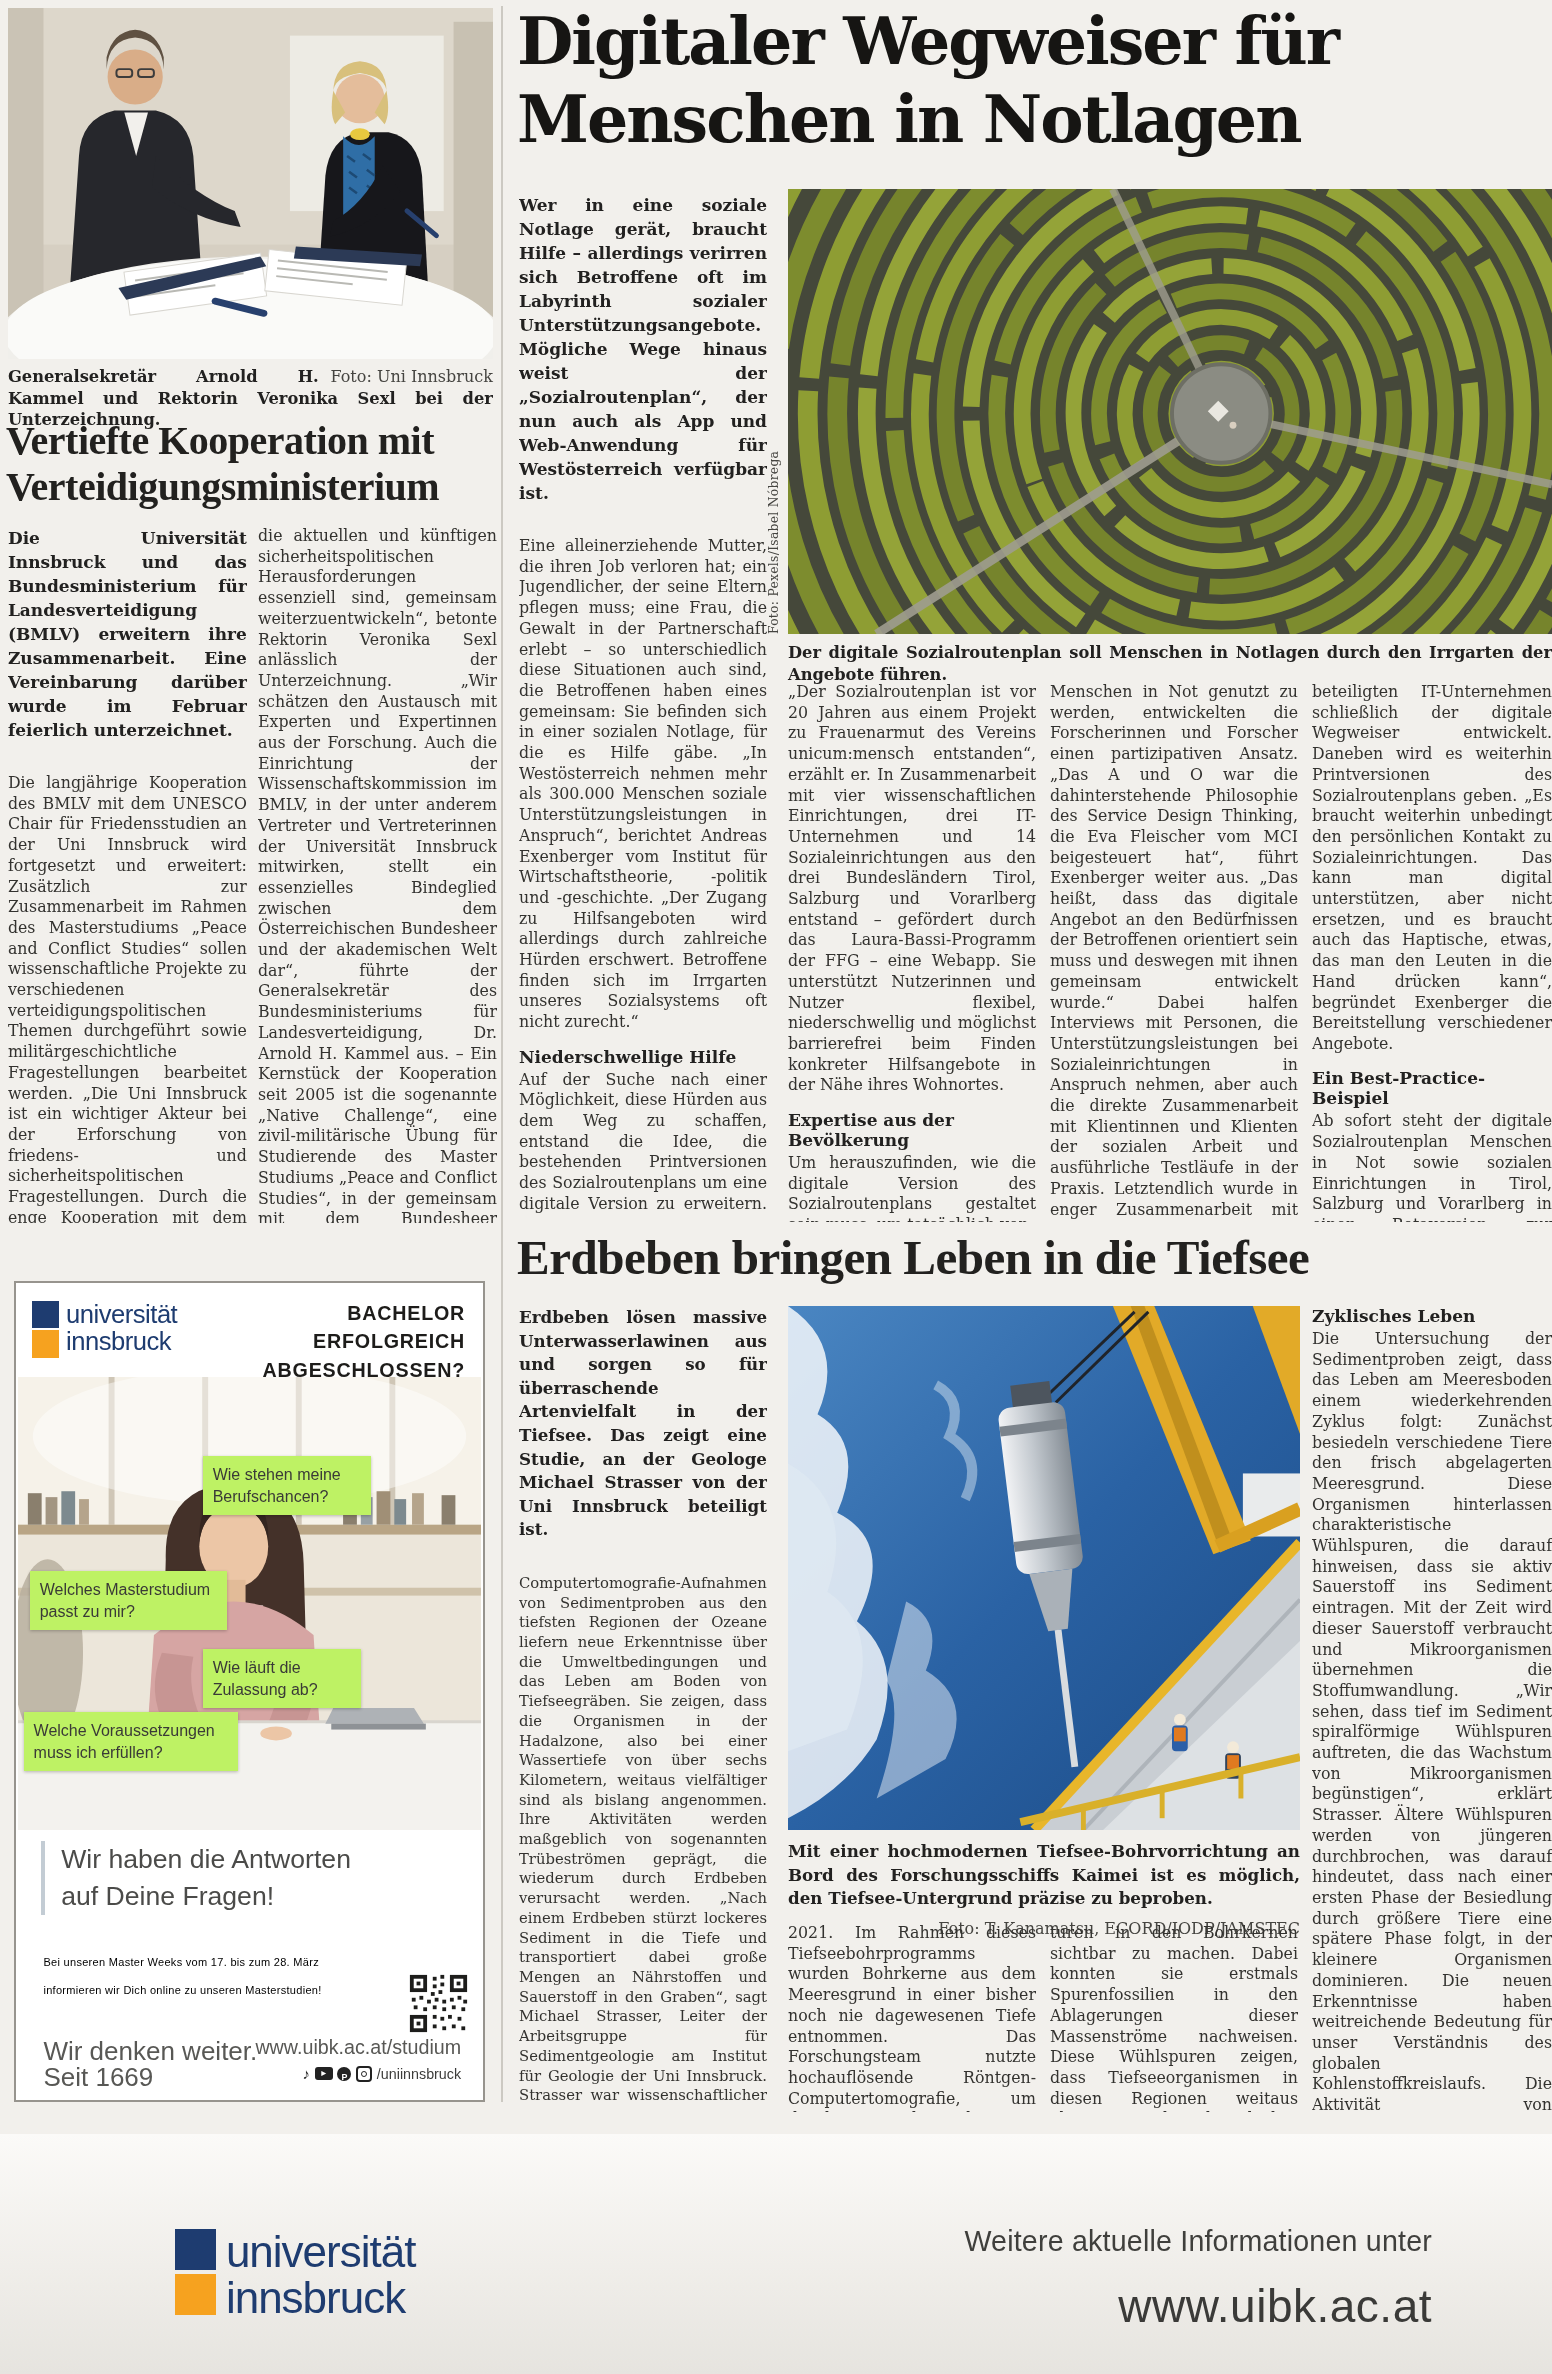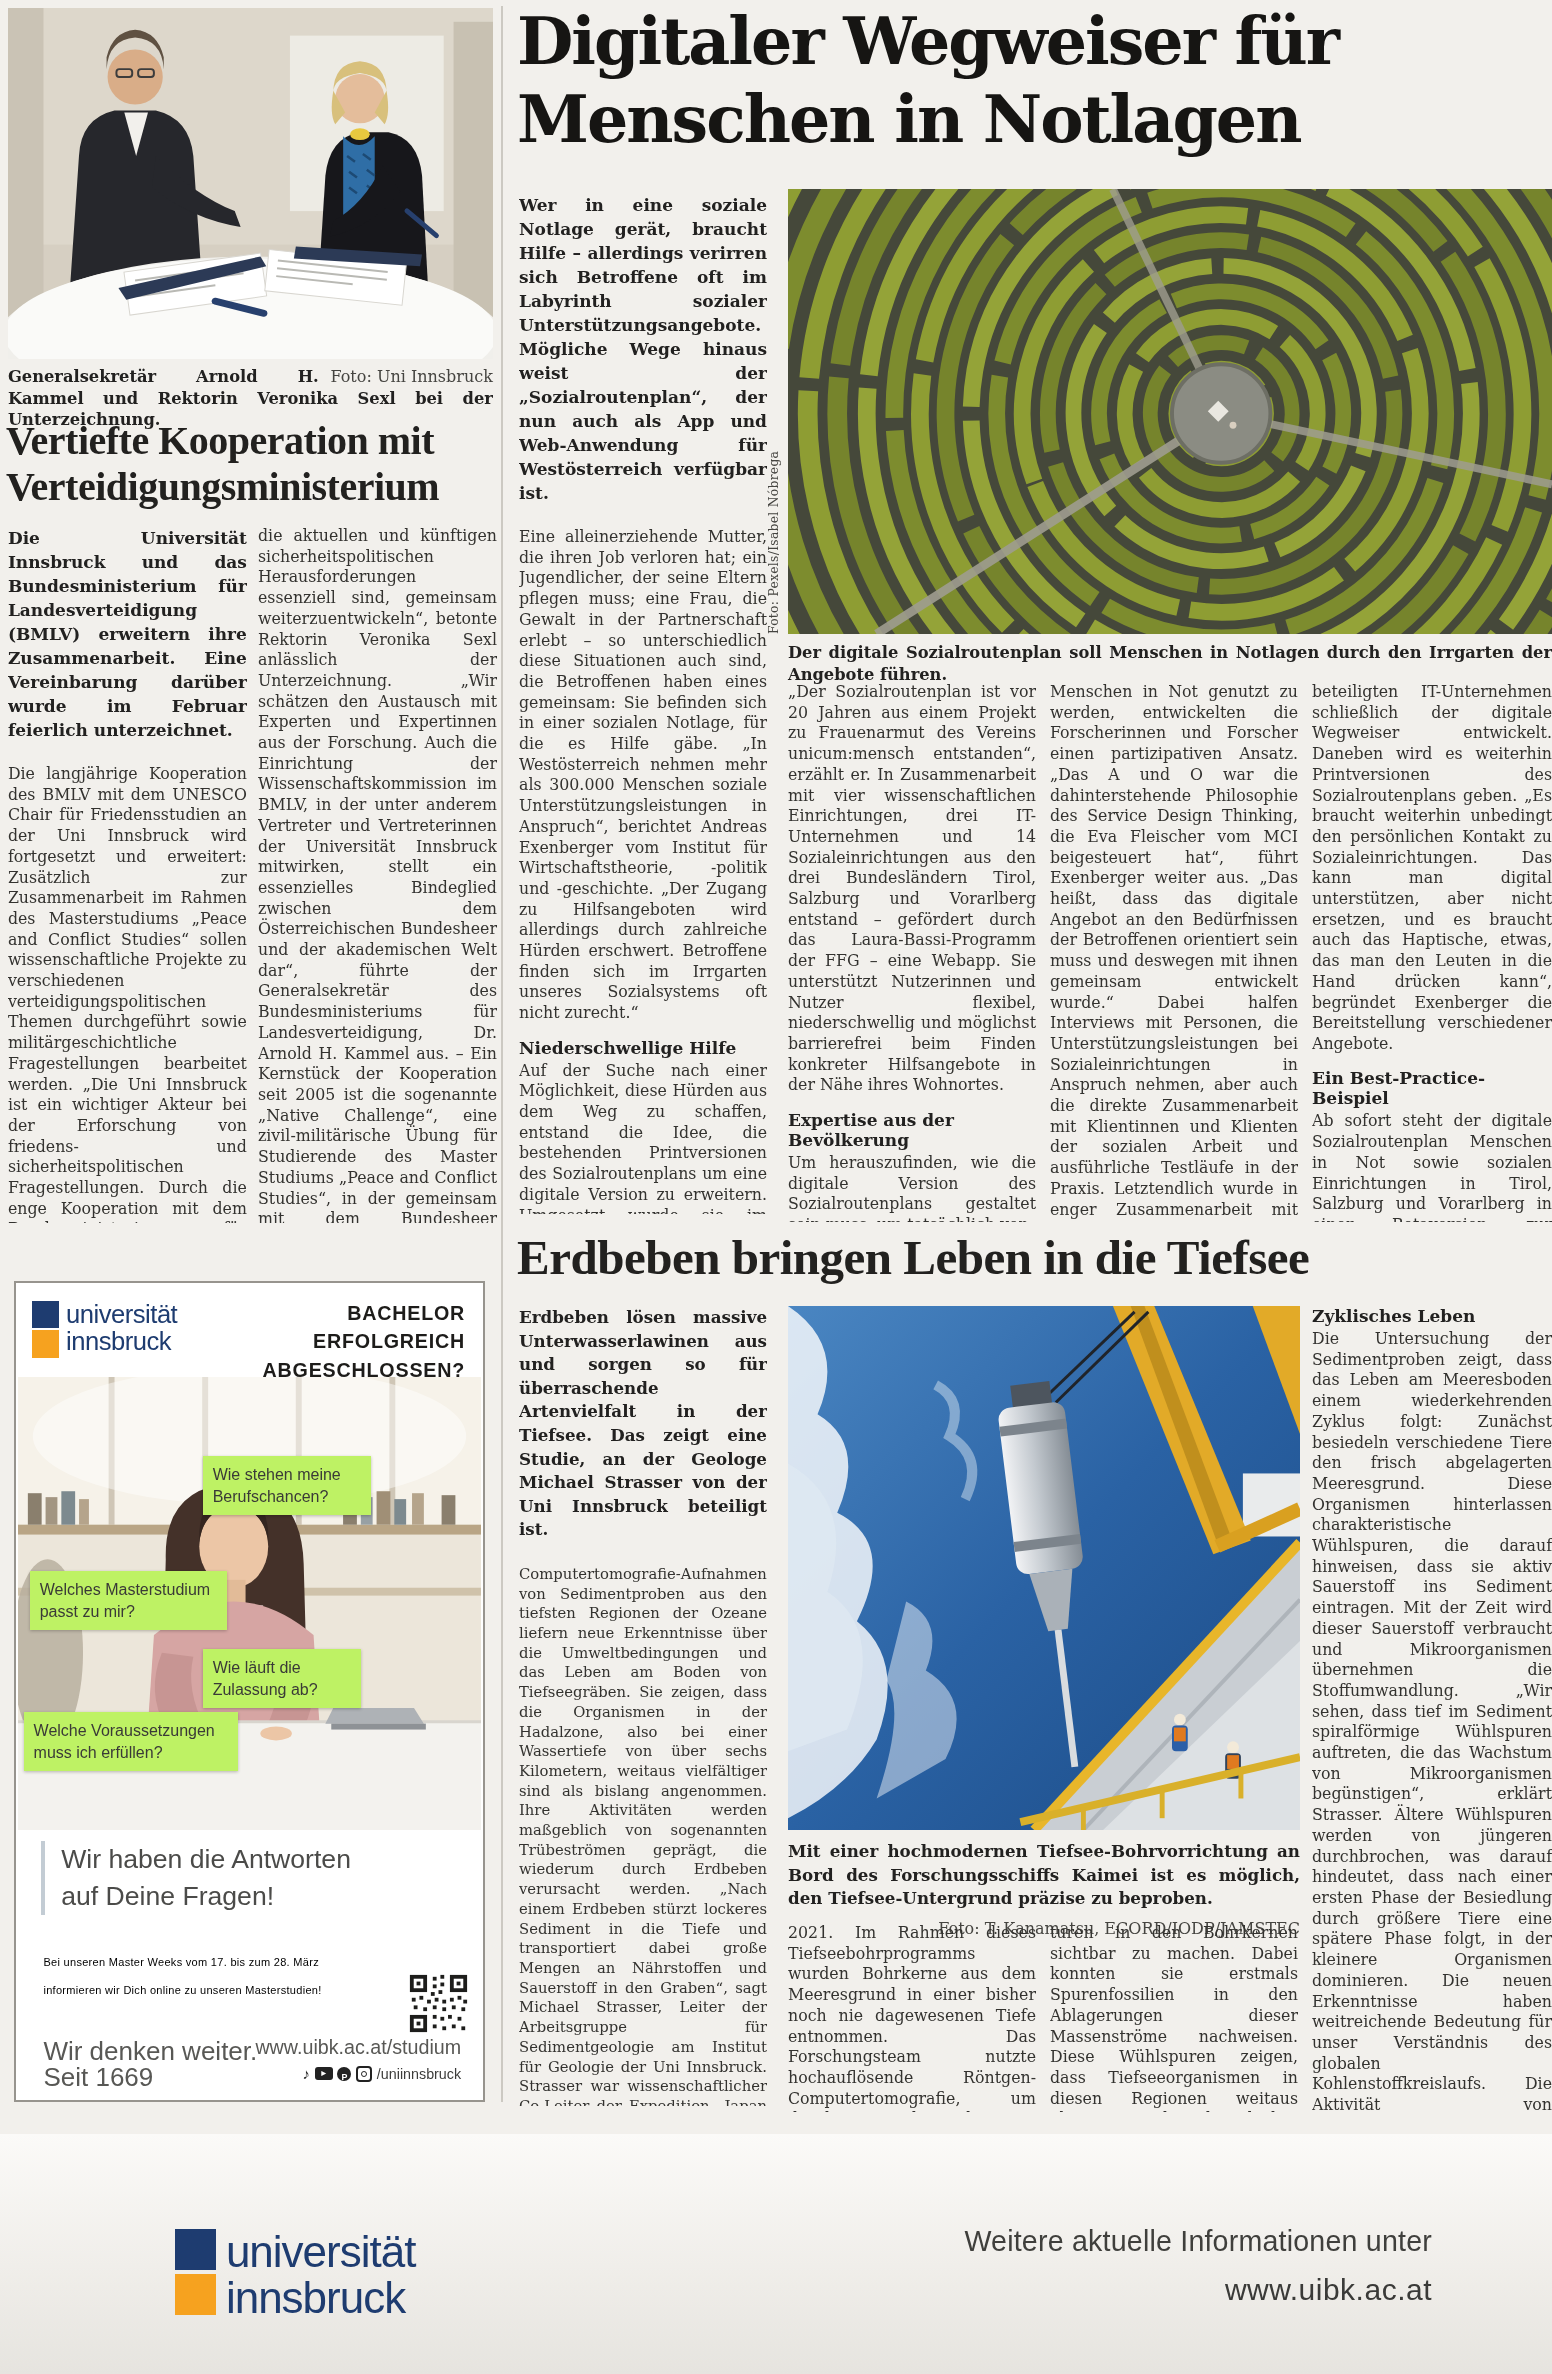--- a/index.html
+++ b/index.html
@@ -14,21 +14,21 @@
   .hl-serif{font-family:"Liberation Serif",serif;font-weight:bold;font-size:40px;line-height:46px;
             letter-spacing:-0.5px;color:#22211f;}
   .hl-quake{font-family:"Liberation Serif",serif;font-weight:bold;font-size:49px;line-height:53px;
             letter-spacing:-0.5px;color:#22211f;white-space:nowrap;}
 
   
   .colbox{position:absolute;overflow:hidden;}
   .lead{font-weight:bold;font-size:17px;line-height:24px;text-align:justify;margin:0;color:#222120;}
   .btxt{font-size:15.8px;line-height:20.7px;text-align:justify;margin:0;color:#33322f;hyphens:auto;}
   .btxt-sm{font-size:14.8px;line-height:19.7px;}
-  .gap{margin-top:22px;}
+  .gap{margin-top:31px;}
   .subhead{font-weight:bold;font-size:17px;color:#222120;margin:13.8px 0 3px 0;}
   .caption{font-weight:bold;font-size:16.3px;line-height:21.7px;text-align:justify;color:#222120;}
   .credit{font-weight:normal;font-size:16px;color:#454440;float:right;margin-left:11.8px;}
   .vert-credit{position:absolute;writing-mode:vertical-rl;transform:rotate(180deg);
                font-size:12.3px;color:#454440;letter-spacing:0.3px;}
 
   .photo{position:absolute;overflow:hidden;background:#ccc;}
   .photo svg{display:block;width:100%;height:100%;}
 
   
@@ -60,21 +60,21 @@
 
   
   .footer{position:absolute;left:0;top:2134px;width:1552px;height:240px;
           background:linear-gradient(180deg,#fbfaf8 0%,#f0eeea 55%,#e6e4df 100%);
           font-family:"Liberation Sans",sans-serif;}
   .f-logo{position:absolute;left:175px;top:95px;display:flex;}
   .f-sq{width:41px;height:41px;}
   .f-logo-txt{margin-left:9.9px;font-size:44px;line-height:46px;font-weight:500;color:#1e3c70;letter-spacing:-1px;}
   .f-right{position:absolute;right:120px;top:91px;text-align:right;color:#3f3f3c;}
   .f-note{font-size:28.6px;letter-spacing:0.2px;}
-  .f-url{font-size:30px;margin-top:15px;letter-spacing:0.5px;color:#3a3a38;}
+  .f-url{font-size:46px;margin-top:21px;letter-spacing:0.5px;color:#3a3a38;}
 </style>
 </head>
 <body>
 
 <div class="page">
   <div class="vrule"></div>
 
   <div class="photo" style="left:7.9px;top:7.9px;width:485px;height:351px;">
     <svg viewBox="0 0 492 356" preserveAspectRatio="none">
       <rect width="492" height="356" fill="#d6cfc2"></rect>

